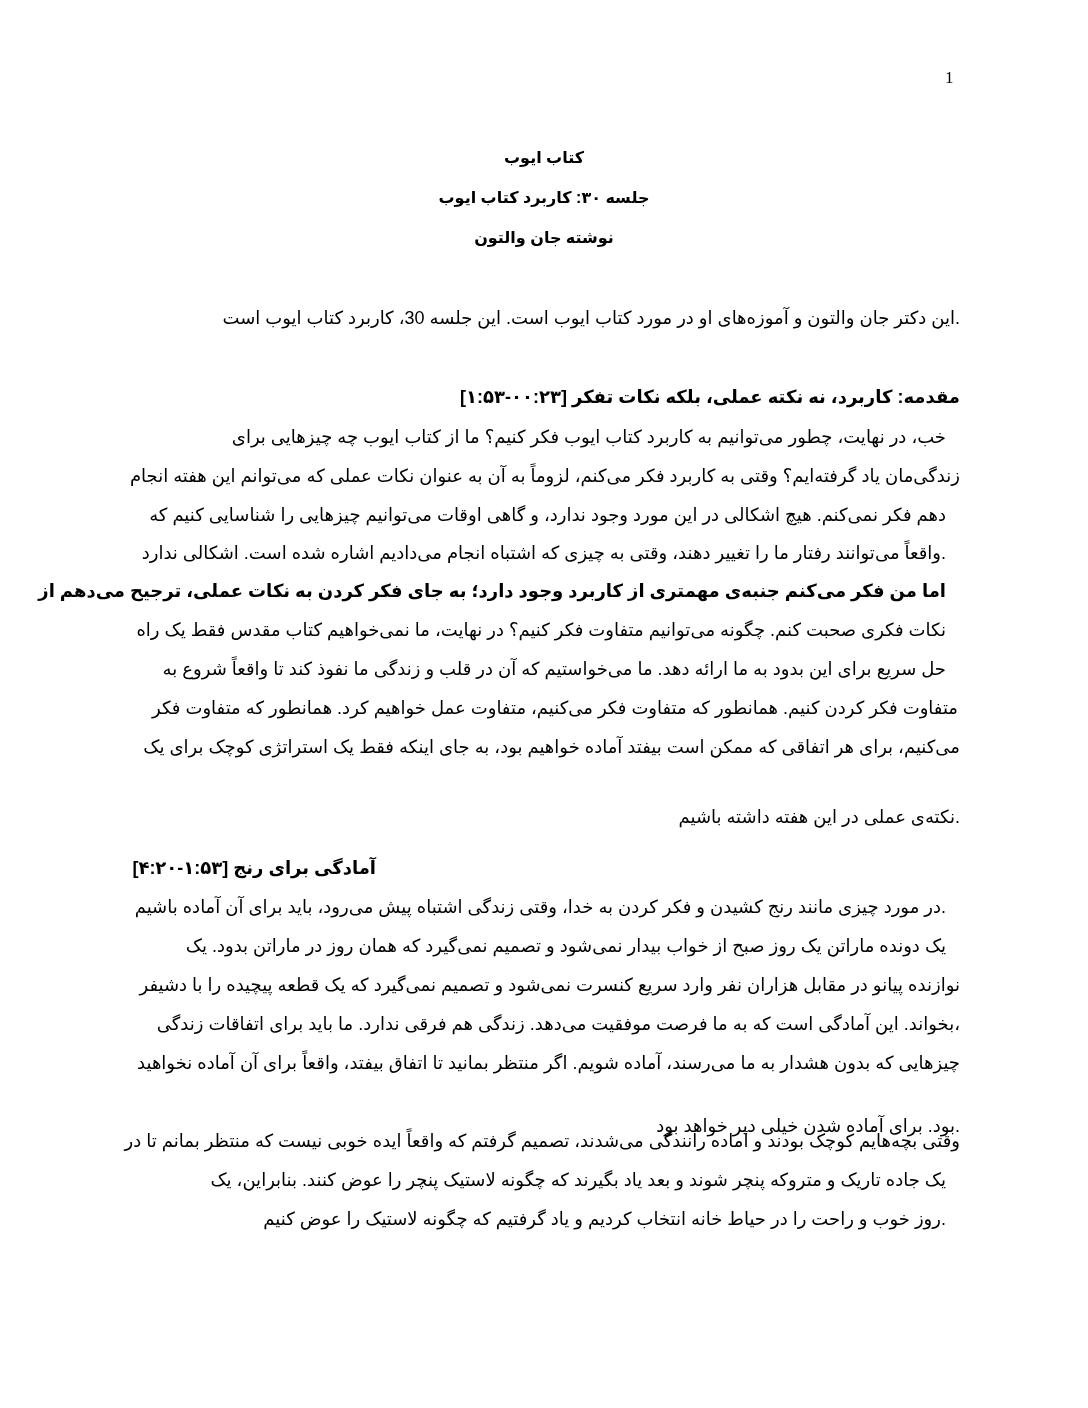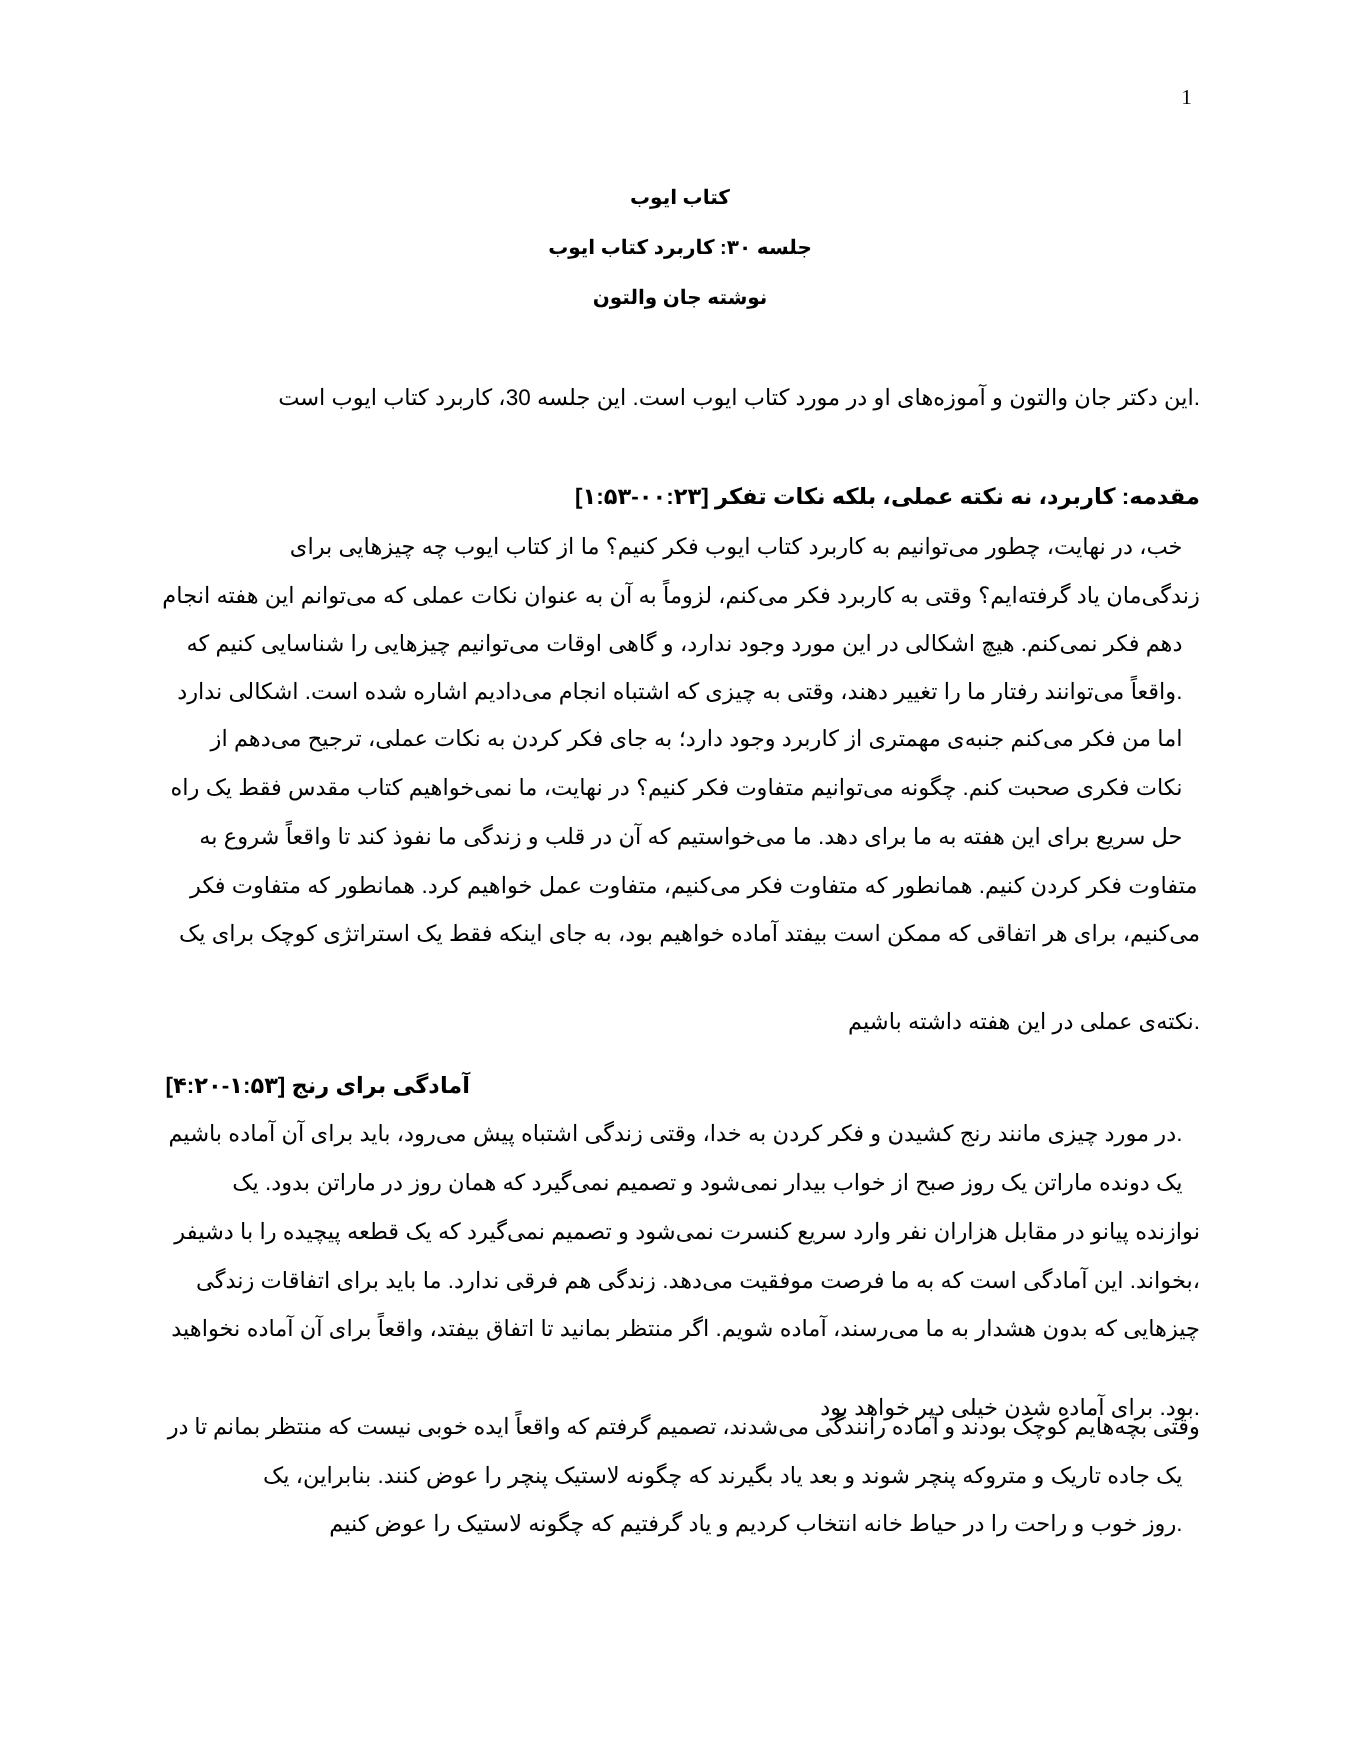--- a/index.html
+++ b/index.html
@@ -21,29 +21,29 @@
 <div class="title" style="top:188px;">جلسه ۳۰: کاربرد کتاب ایوب</div>
 <div class="title" style="top:228px;">نوشته جان والتون</div>
 
 <div class="line" style="top:308px;">.این دکتر جان والتون و آموزه‌های او در مورد کتاب ایوب است. این جلسه 30، کاربرد کتاب ایوب است</div>
 
 <div class="line heading" style="top:387px;">مقدمه: کاربرد، نه نکته عملی، بلکه نکات تفکر [۰۰:۲۳-۱:۵۳]</div>
 <div class="line" style="top:427px;right:142px;">خب، در نهایت، چطور می‌توانیم به کاربرد کتاب ایوب فکر کنیم؟ ما از کتاب ایوب چه چیزهایی برای</div>
 <div class="line" style="top:466px;">زندگی‌مان یاد گرفته‌ایم؟ وقتی به کاربرد فکر می‌کنم، لزوماً به آن به عنوان نکات عملی که می‌توانم این هفته انجام</div>
 <div class="line" style="top:505px;right:142px;">دهم فکر نمی‌کنم. هیچ اشکالی در این مورد وجود ندارد، و گاهی اوقات می‌توانیم چیزهایی را شناسایی کنیم که</div>
 <div class="line" style="top:543px;right:142px;">.واقعاً می‌توانند رفتار ما را تغییر دهند، وقتی به چیزی که اشتباه انجام می‌دادیم اشاره شده است. اشکالی ندارد</div>
-<div class="line" style="top:581px;right:142px;">اما من فکر می‌کنم جنبه‌ی مهمتری از کاربرد وجود دارد؛ به جای فکر کردن به نکات عملی، ترجیح می‌دهم از</div>
+<div class="line" style="top:581px;right:142px;font-weight:bold;">اما من فکر می‌کنم جنبه‌ی مهمتری از کاربرد وجود دارد؛ به جای فکر کردن به نکات عملی، ترجیح می‌دهم از</div>
 <div class="line" style="top:620px;right:142px;">نکات فکری صحبت کنم. چگونه می‌توانیم متفاوت فکر کنیم؟ در نهایت، ما نمی‌خواهیم کتاب مقدس فقط یک راه</div>
-<div class="line" style="top:659px;right:142px;">حل سریع برای این هفته به ما برای دهد. ما می‌خواستیم که آن در قلب و زندگی ما نفوذ کند تا واقعاً شروع به</div>
+<div class="line" style="top:659px;right:142px;">حل سریع برای این بدود به ما ارائه دهد. ما می‌خواستیم که آن در قلب و زندگی ما نفوذ کند تا واقعاً شروع به</div>
 <div class="line" style="top:698px;right:130px;">متفاوت فکر کردن کنیم. همانطور که متفاوت فکر می‌کنیم، متفاوت عمل خواهیم کرد. همانطور که متفاوت فکر</div>
 <div class="line" style="top:737px;">می‌کنیم، برای هر اتفاقی که ممکن است بیفتد آماده خواهیم بود، به جای اینکه فقط یک استراتژی کوچک برای یک</div>
 <div class="line" style="top:775px;margin-top:32px;">.نکته‌ی عملی در این هفته داشته باشیم</div>
 
 <div class="line heading" style="top:858px;right:712px;">آمادگی برای رنج [۱:۵۳-۴:۲۰]</div>
 <div class="line" style="top:897px;right:142px;">.در مورد چیزی مانند رنج کشیدن و فکر کردن به خدا، وقتی زندگی اشتباه پیش می‌رود، باید برای آن آماده باشیم</div>
 <div class="line" style="top:936px;right:142px;">یک دونده ماراتن یک روز صبح از خواب بیدار نمی‌شود و تصمیم نمی‌گیرد که همان روز در ماراتن بدود. یک</div>
 <div class="line" style="top:975px;">نوازنده پیانو در مقابل هزاران نفر وارد سریع کنسرت نمی‌شود و تصمیم نمی‌گیرد که یک قطعه پیچیده را با دشیفر</div>
 <div class="line" style="top:1014px;">،بخواند. این آمادگی است که به ما فرصت موفقیت می‌دهد. زندگی هم فرقی ندارد. ما باید برای اتفاقات زندگی</div>
 <div class="line" style="top:1053px;">چیزهایی که بدون هشدار به ما می‌رسند، آماده شویم. اگر منتظر بمانید تا اتفاق بیفتد، واقعاً برای آن آماده نخواهید</div>
 <div class="line" style="top:1116px;">.بود. برای آماده شدن خیلی دیر خواهد بود</div>
-<div class="line" style="top:1131px;font-family:Liberation Serif, serif;">وقتی بچه‌هایم کوچک بودند و آماده رانندگی می‌شدند، تصمیم گرفتم که واقعاً ایده خوبی نیست که منتظر بمانم تا در</div>
+<div class="line" style="top:1131px;">وقتی بچه‌هایم کوچک بودند و آماده رانندگی می‌شدند، تصمیم گرفتم که واقعاً ایده خوبی نیست که منتظر بمانم تا در</div>
 <div class="line" style="top:1170px;right:142px;">یک جاده تاریک و متروکه پنچر شوند و بعد یاد بگیرند که چگونه لاستیک پنچر را عوض کنند. بنابراین، یک</div>
 <div class="line" style="top:1209px;right:142px;">.روز خوب و راحت را در حیاط خانه انتخاب کردیم و یاد گرفتیم که چگونه لاستیک را عوض کنیم</div>
 
 </body></html>

